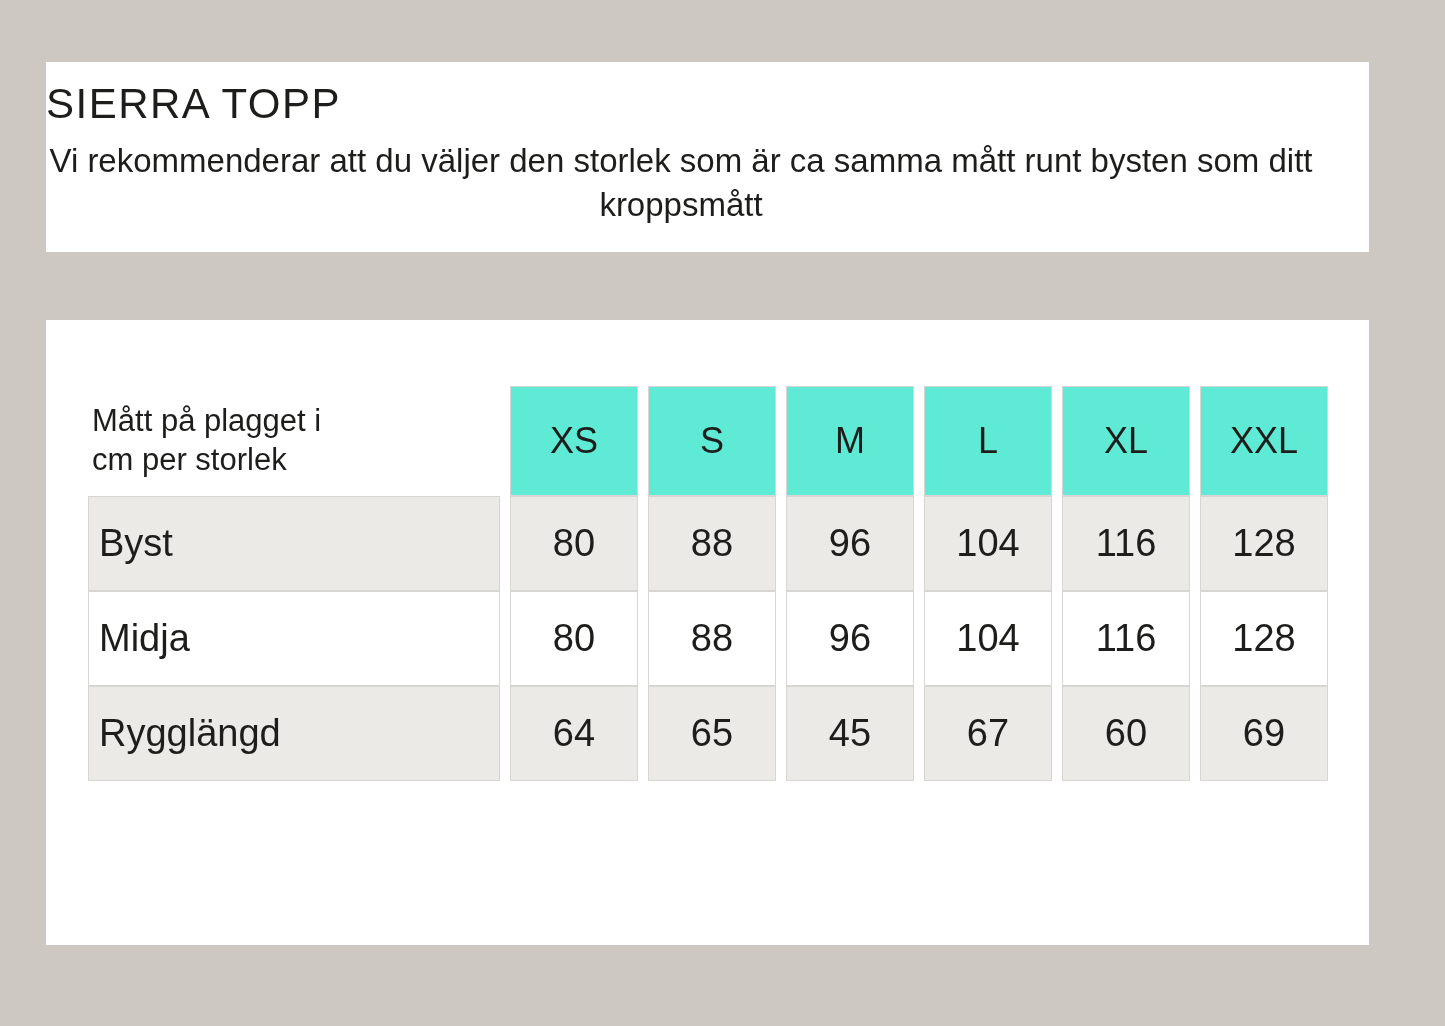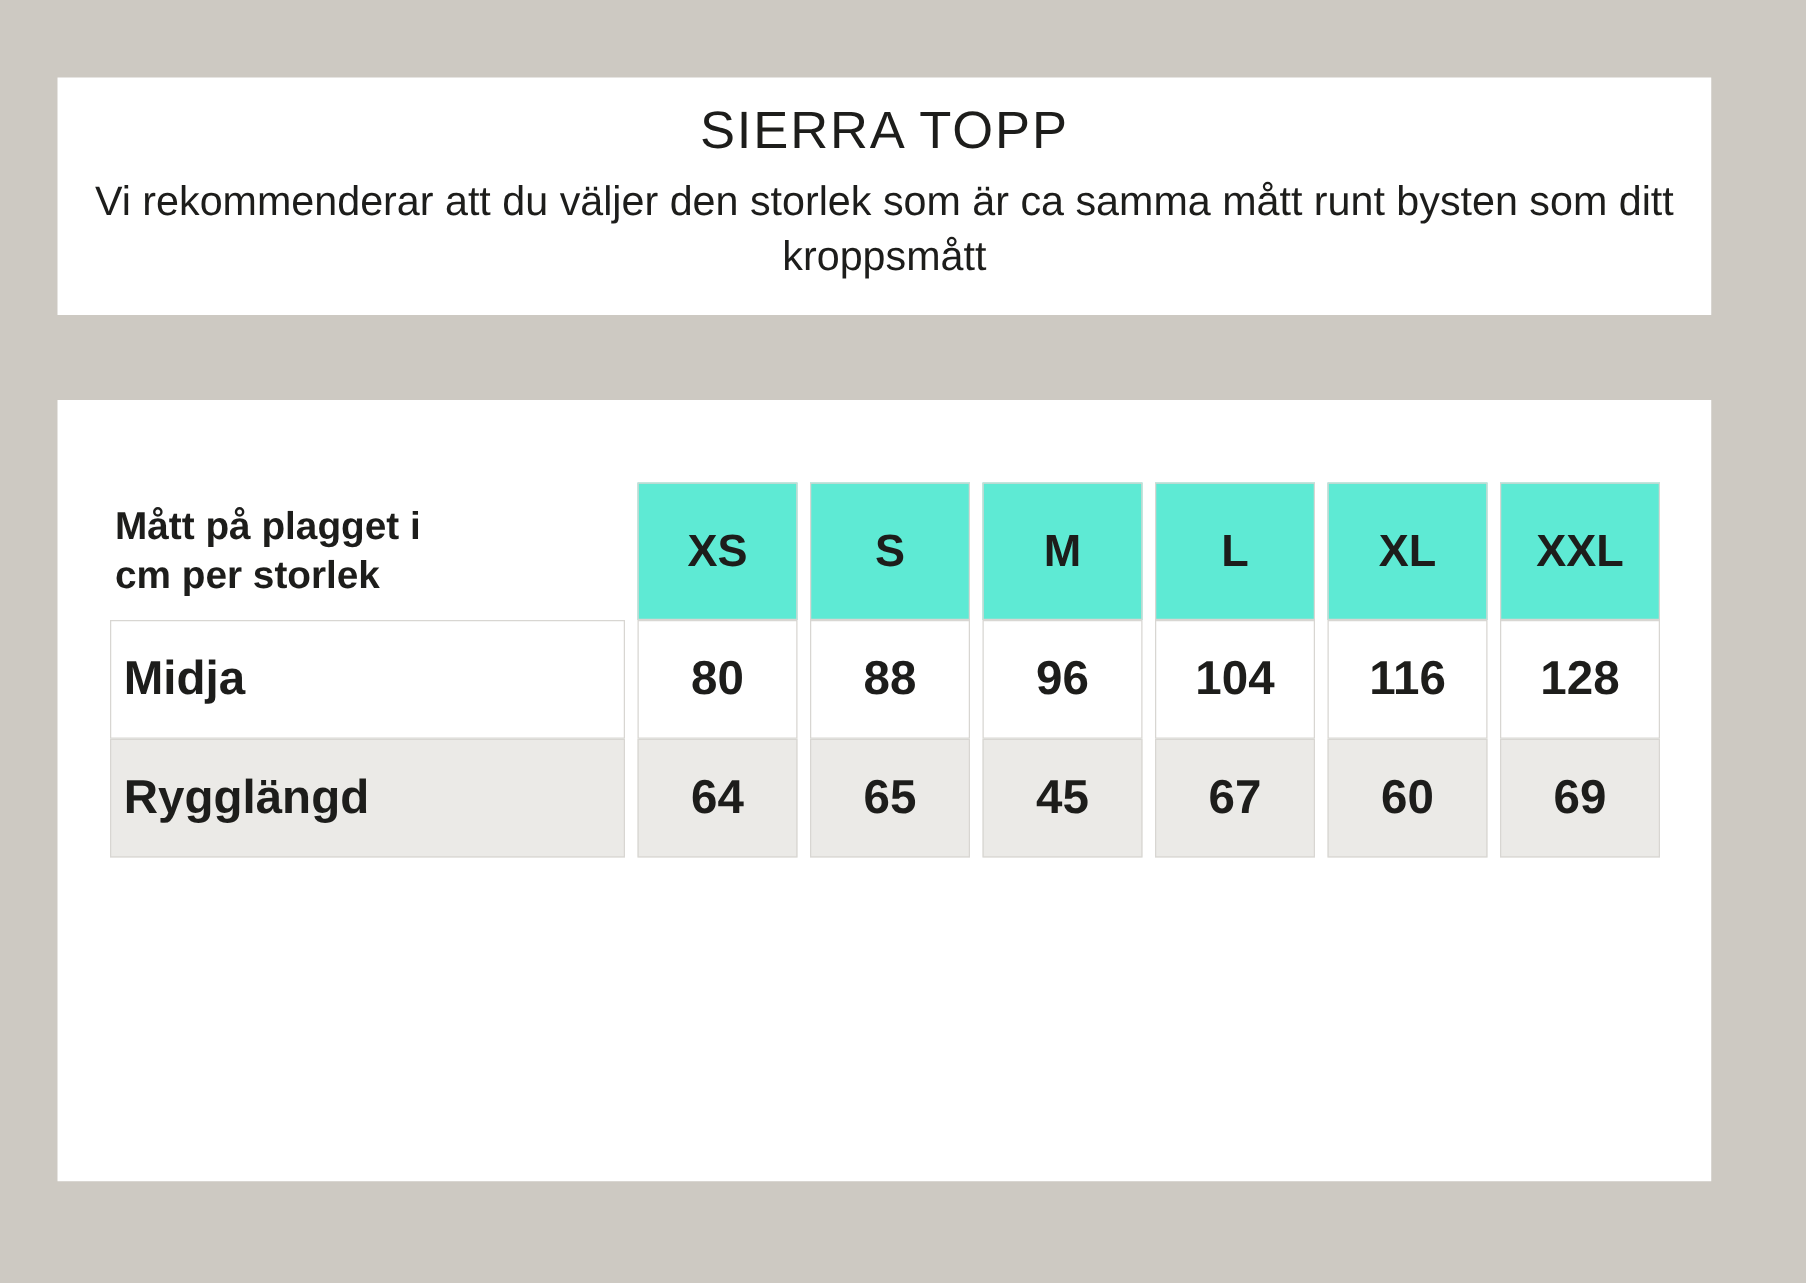--- a/index.html
+++ b/index.html
@@ -25,21 +25,21 @@
   
   .header-card {
     position: absolute;
     left: 46px;
     top: 62px;
     width: 1323px;
     height: 190px;
     background: #ffffff;
     display: flex;
     flex-direction: column;
-    align-items: center;
+    align-items: flex-start;
     justify-content: flex-start;
     padding-top: 16px;
     box-sizing: border-box;
   }
   .doc-title {
     font-size: 42px;
     font-weight: 400;
     letter-spacing: 1.5px;
     line-height: 1.25;
     margin: 0;
@@ -72,21 +72,21 @@
     border-collapse: separate;
     border-spacing: 10px 0;
     table-layout: fixed;
   }
 
   .size-table td, .size-table th {
     border: 1px solid #d8d6d2;
     padding: 0;
     text-align: center;
     vertical-align: middle;
-    font-weight: 700;
+    font-weight: 400;
     font-size: 38px;
     height: 95px;
     box-sizing: border-box;
   }
 
   
   .col-label {
     width: 412px;
   }
   .col-size {
@@ -164,20 +164,29 @@
           </th>
           <th class="head-size">XS</th>
           <th class="head-size">S</th>
           <th class="head-size">M</th>
           <th class="head-size">L</th>
           <th class="head-size">XL</th>
           <th class="head-size">XXL</th>
         </tr>
       </thead>
       <tbody>
+        <tr class="shaded">
+          <td class="row-label">Byst</td>
+          <td class="cell-size">80</td>
+          <td class="cell-size">88</td>
+          <td class="cell-size">96</td>
+          <td class="cell-size">104</td>
+          <td class="cell-size">116</td>
+          <td class="cell-size">128</td>
+        </tr>
         <tr class="plain">
           <td class="row-label">Midja</td>
           <td class="cell-size">80</td>
           <td class="cell-size">88</td>
           <td class="cell-size">96</td>
           <td class="cell-size">104</td>
           <td class="cell-size">116</td>
           <td class="cell-size">128</td>
         </tr>
         <tr class="shaded">

